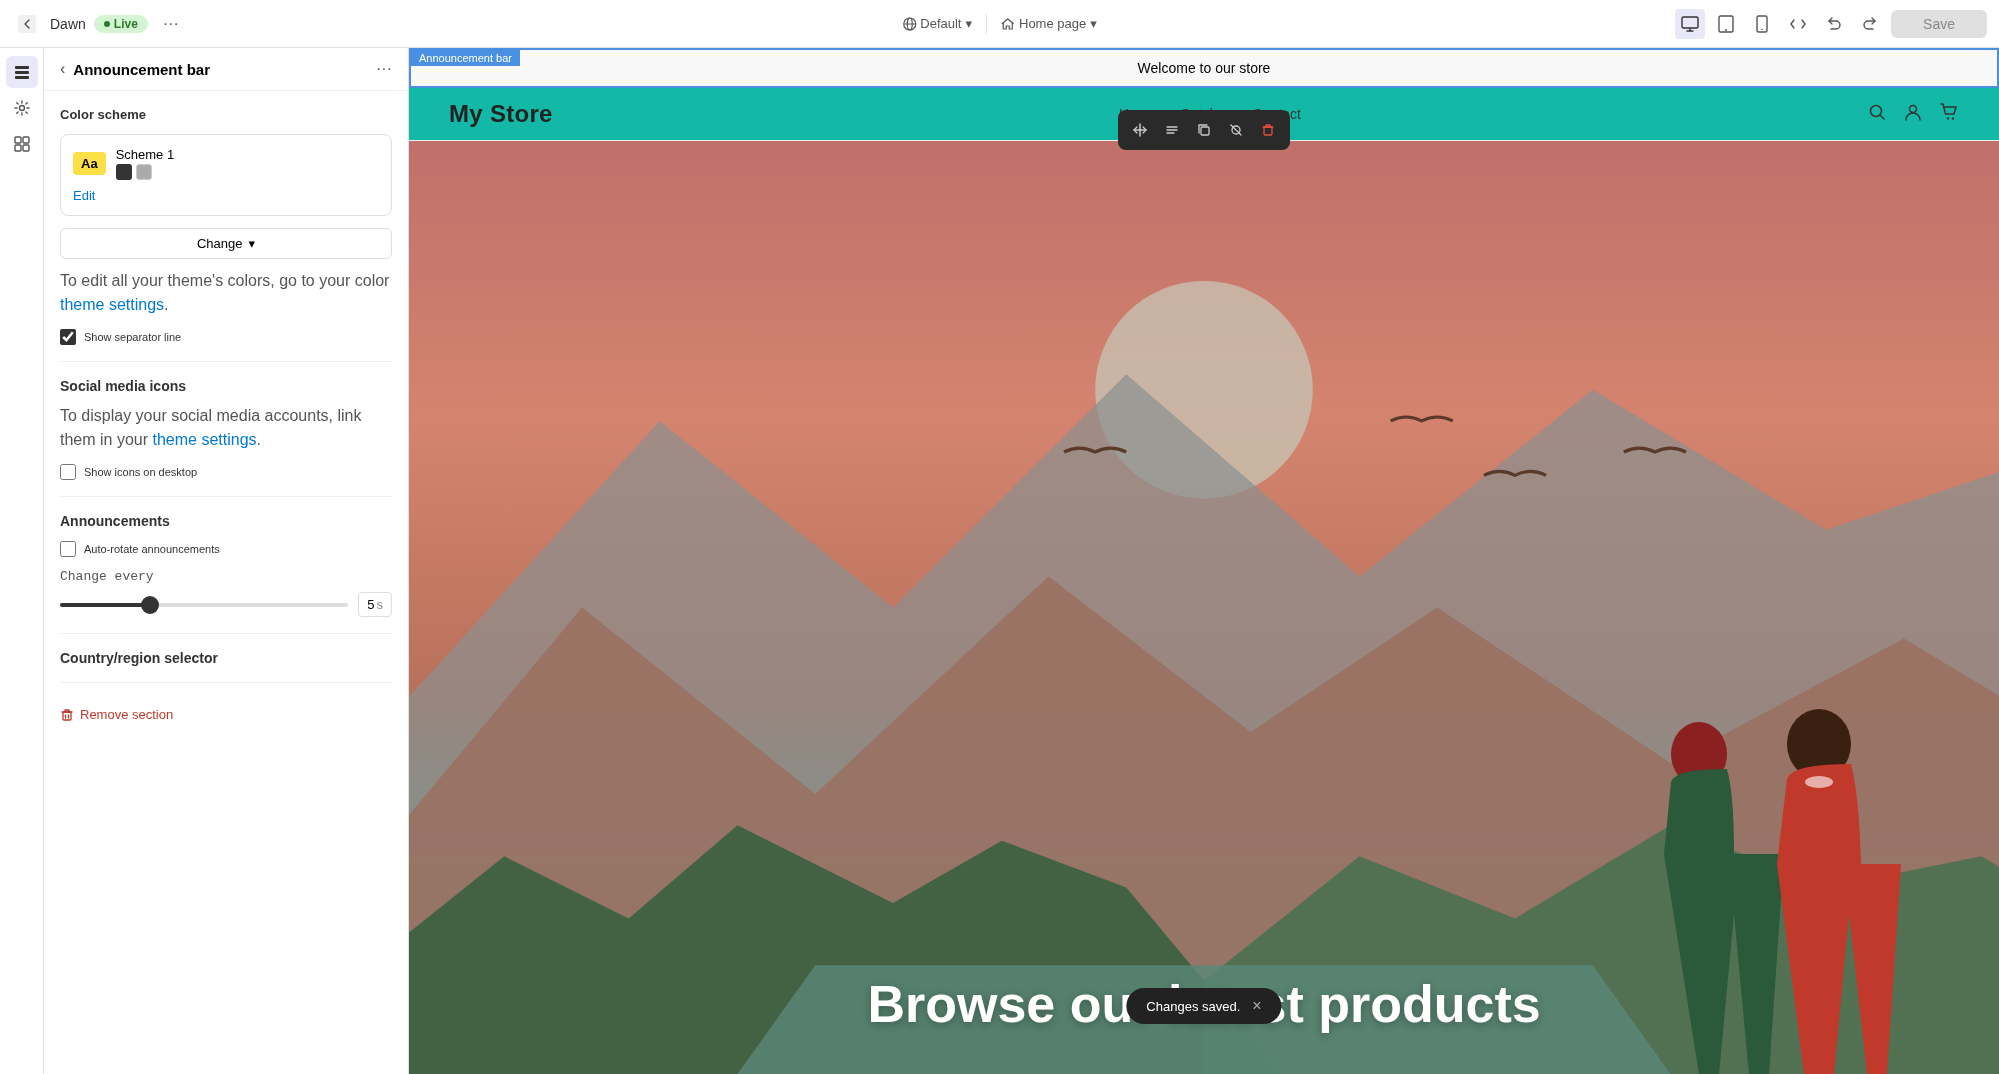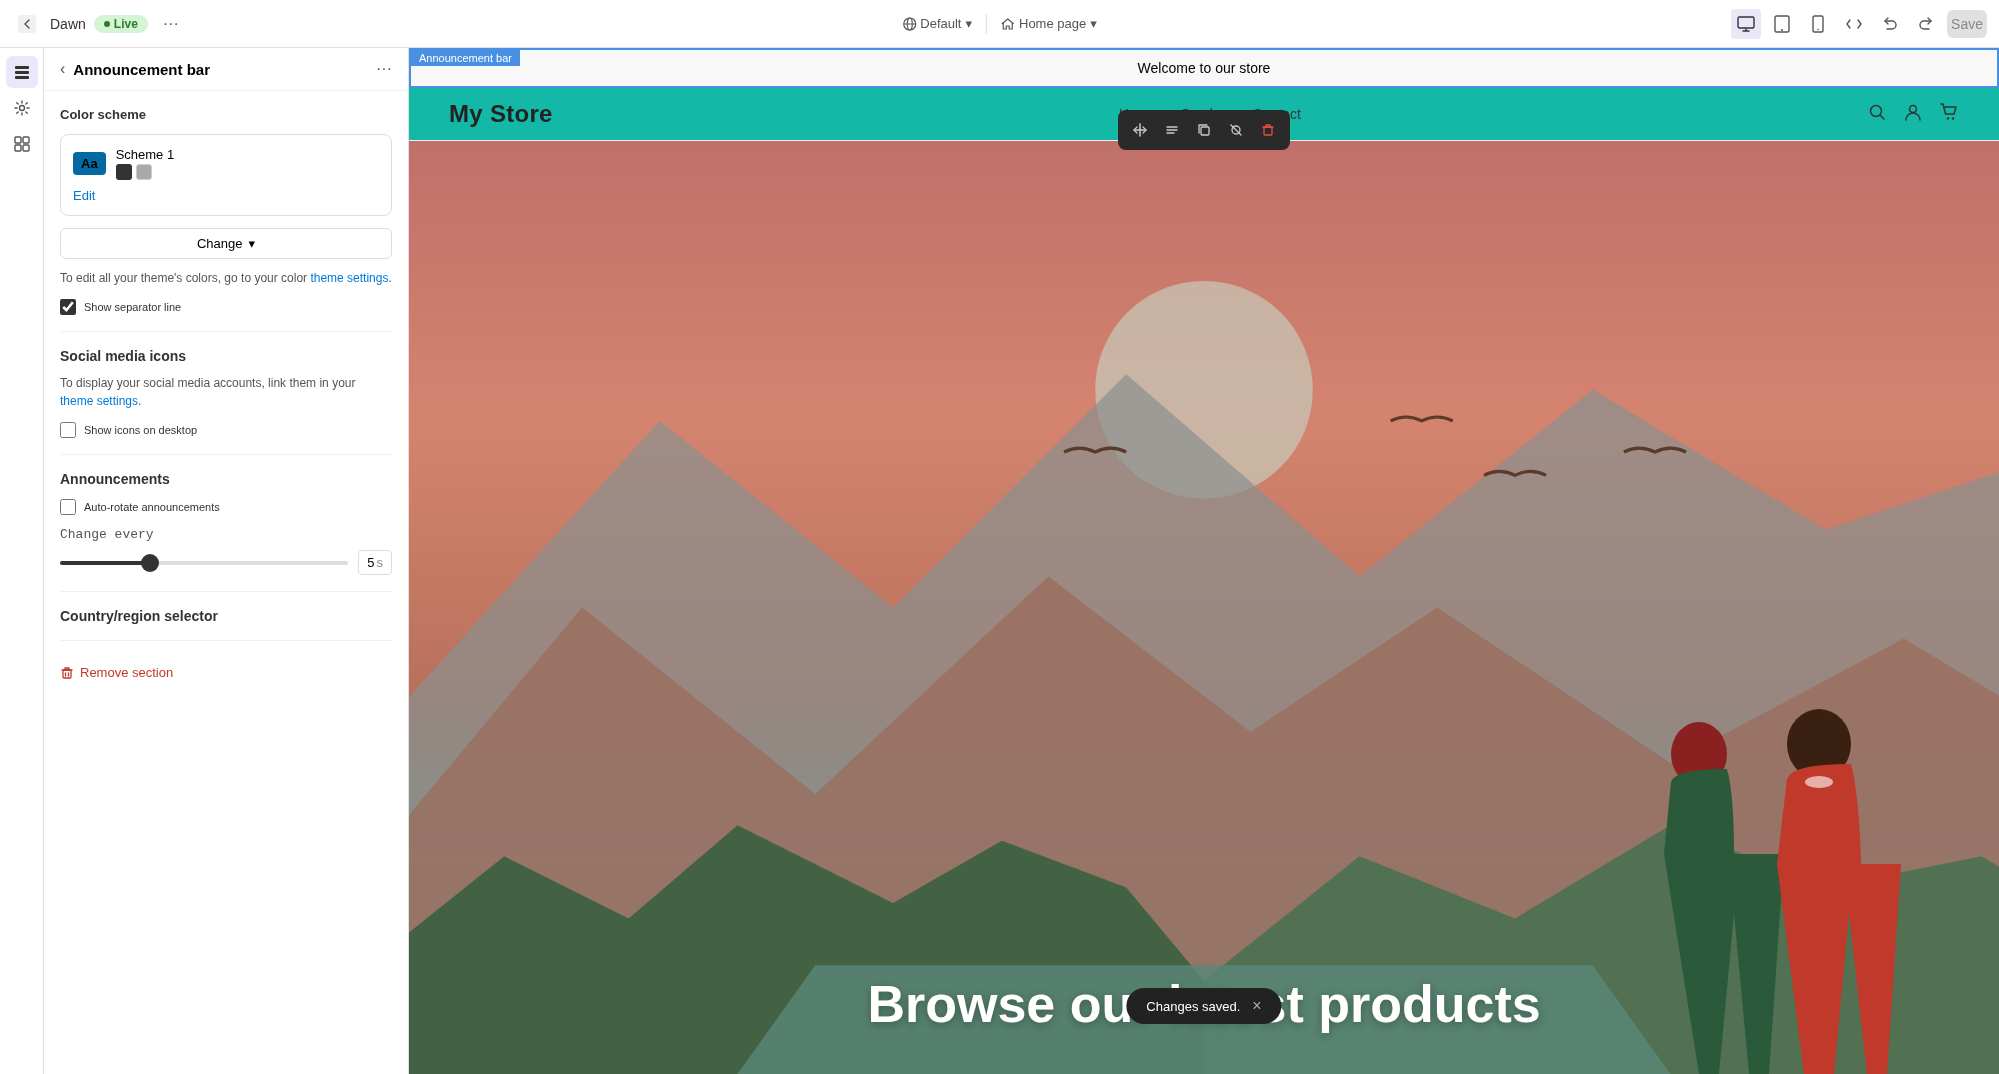--- a/index.html
+++ b/index.html
@@ -27,21 +27,21 @@
     .live-dot { width: 6px; height: 6px; border-radius: 50%; background: #2d7a2d; }
     .more-btn { width: 30px; height: 30px; display: flex; align-items: center; justify-content: center; cursor: pointer; color: #555; border-radius: 4px; }
 
     .center-controls { display: flex; align-items: center; gap: 6px; }
     .globe-icon-wrap { display: flex; align-items: center; gap: 4px; color: #555; font-size: 13px; cursor: pointer; padding: 4px 8px; border-radius: 4px; }
     .separator-v { width: 1px; height: 20px; background: #ddd; }
     .home-icon-wrap { display: flex; align-items: center; gap: 4px; color: #555; font-size: 13px; cursor: pointer; padding: 4px 8px; border-radius: 4px; }
 
     .tb-icon-btn { width: 30px; height: 30px; display: flex; align-items: center; justify-content: center; cursor: pointer; color: #555; border-radius: 4px; border: none; background: transparent; }
     .tb-icon-btn.active { background: #e8e8f8; color: #333; }
-    .save-btn { background: #e0e0e0; color: #888; border: none; border-radius: 6px; padding: 6px 4px; font-size: 14px; font-weight: 500; cursor: not-allowed; }
+    .save-btn { background: #e0e0e0; color: #888; border: none; border-radius: 6px; padding: 6px 32px; font-size: 14px; font-weight: 500; cursor: not-allowed; }
 
     
     .main-layout { display: flex; height: calc(100vh - 48px); }
 
     
     .sidebar { width: 365px; min-width: 365px; background: #fff; border-right: 1px solid #e0e0e0; display: flex; flex-direction: column; overflow: hidden; }
     .sidebar-icons { width: 44px; min-width: 44px; background: #fff; border-right: 1px solid #e0e0e0; display: flex; flex-direction: column; align-items: center; padding-top: 8px; gap: 4px; }
     .sidebar-icon-btn { width: 32px; height: 32px; display: flex; align-items: center; justify-content: center; border-radius: 6px; cursor: pointer; color: #555; }
     .sidebar-icon-btn.active { background: #e8e8f8; color: #333; }
 
@@ -49,31 +49,31 @@
     .sidebar-panel { flex: 1; overflow-y: auto; }
     .sidebar-header { display: flex; align-items: center; padding: 12px 16px; border-bottom: 1px solid #f0f0f0; gap: 8px; }
     .sidebar-back { color: #555; cursor: pointer; font-size: 16px; }
     .sidebar-title { font-size: 15px; font-weight: 600; flex: 1; }
     .sidebar-more { color: #555; cursor: pointer; }
 
     .sidebar-content { padding: 16px; }
     .section-label { font-size: 13px; font-weight: 600; color: #333; margin-bottom: 12px; }
     .color-scheme-box { border: 1px solid #ddd; border-radius: 8px; padding: 12px; margin-bottom: 12px; }
     .scheme-row { display: flex; align-items: center; gap: 10px; margin-bottom: 8px; }
-    .scheme-preview { font-size: 13px; font-weight: 600; background: #0369a1; border-radius: 4px; padding: 4px 8px; }
+    .scheme-preview { font-size: 13px; font-weight: 600; background: #fde047; border-radius: 4px; padding: 4px 8px; }
     .scheme-swatches { display: flex; gap: 4px; }
     .swatch { width: 16px; height: 16px; border-radius: 3px; }
     .swatch-dark { background: #333; }
     .swatch-light { background: #aaa; border: 1px solid #ccc; }
     .scheme-name { font-size: 13px; font-weight: 500; }
     .scheme-edit { font-size: 13px; color: #0078d4; text-decoration: none; display: block; }
 
     .change-btn { width: 100%; border: 1px solid #ddd; border-radius: 6px; padding: 7px 12px; background: #fff; font-size: 13px; cursor: pointer; display: flex; align-items: center; justify-content: center; gap: 6px; }
 
-    .help-text { font-size: 12px; color: #555; line-height: 1.5; margin: 10px 0; }
+    .help-text { font-size: 16px; color: #555; line-height: 1.5; margin: 10px 0; }
     .link-text { color: #0078d4; text-decoration: none; }
 
     .checkbox-row { display: flex; align-items: center; gap: 8px; margin: 12px 0; }
     .checkbox-row input[type="checkbox"] { width: 16px; height: 16px; accent-color: #333; }
     .checkbox-label { font-size: 11px; color: #333; }
 
     .section-divider { border: none; border-top: 1px solid #f0f0f0; margin: 16px 0; }
 
     .social-section { margin-top: 16px; }
     .social-title { font-size: 14px; font-weight: 700; color: #333; margin-bottom: 6px; }

